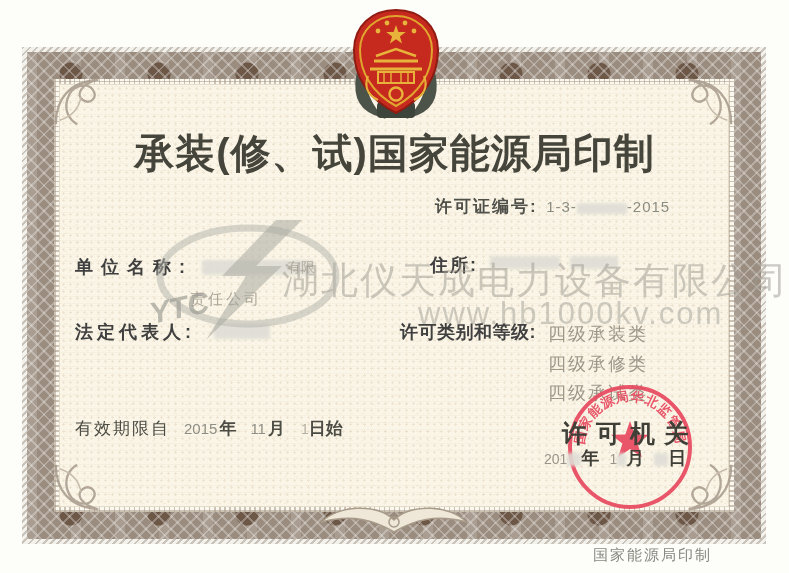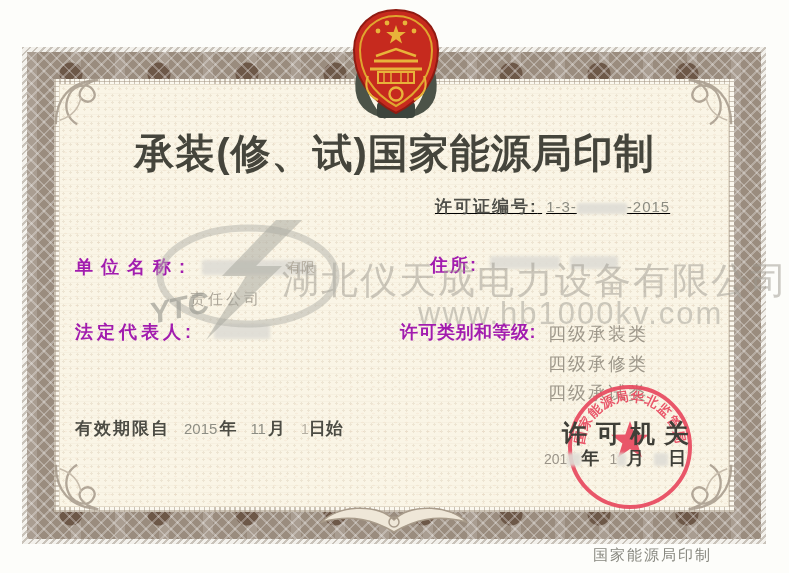--- a/index.html
+++ b/index.html
@@ -52,37 +52,37 @@
 
   
   .emblem{position:absolute;left:344px;top:8px;width:104px;height:112px;z-index:8;}
 
   
   .content{position:absolute;inset:0;z-index:5;}
   .title{
     position:absolute;left:0;top:126px;width:789px;text-align:center;
     font-size:40px;font-weight:bold;color:#45453c;letter-spacing:1px;white-space:nowrap;
   }
-  .license-line{position:absolute;left:435px;top:195px;white-space:nowrap;text-decoration:underline;}
+  .license-line{position:absolute;left:435px;top:195px;white-space:nowrap;}
   .license-label{font-size:17px;font-weight:bold;color:#50504a;letter-spacing:2px;}
   .license-value{font-size:15px;color:#8c8c82;letter-spacing:1px;margin-left:4px;}
 
-  .lbl{font-weight:bold;color:#a21caf;font-size:18px;white-space:nowrap;position:absolute;}
+  .lbl{font-weight:bold;color:#404040;font-size:18px;white-space:nowrap;position:absolute;}
   .faint{color:#aaa497;position:absolute;white-space:nowrap;}
   .blur{
     display:inline-block;background:#dfddd6;border-radius:2px;
     filter:blur(1.6px);vertical-align:middle;opacity:.9;
   }
   .cat-val{position:absolute;left:548px;font-size:18px;color:#9d978a;letter-spacing:2px;white-space:nowrap;}
 
   .validity{position:absolute;white-space:nowrap;font-size:17px;color:#4c4c44;}
   .validity .unit{font-weight:bold;}
   .validity .num{color:#8e8e84;font-size:15px;margin-left:14px;margin-right:2px;}
   .validity .day{color:#b5afa2;font-size:14px;margin-left:16px;}
-  .v-label{font-weight:bold;letter-spacing:2px;}
+  .v-label{font-weight:normal;letter-spacing:2px;}
 
   
   .seal-svg{position:absolute;left:560px;top:377px;z-index:7;opacity:.92;}
   .seal-authority{
     position:absolute;left:562px;top:417px;z-index:9;
     font-size:25px;font-weight:bold;color:#3f3f38;letter-spacing:9px;white-space:nowrap;
   }
   .seal-date{
     position:absolute;left:544px;top:446px;z-index:9;white-space:nowrap;
     font-size:18px;color:#3f3f38;font-weight:bold;

